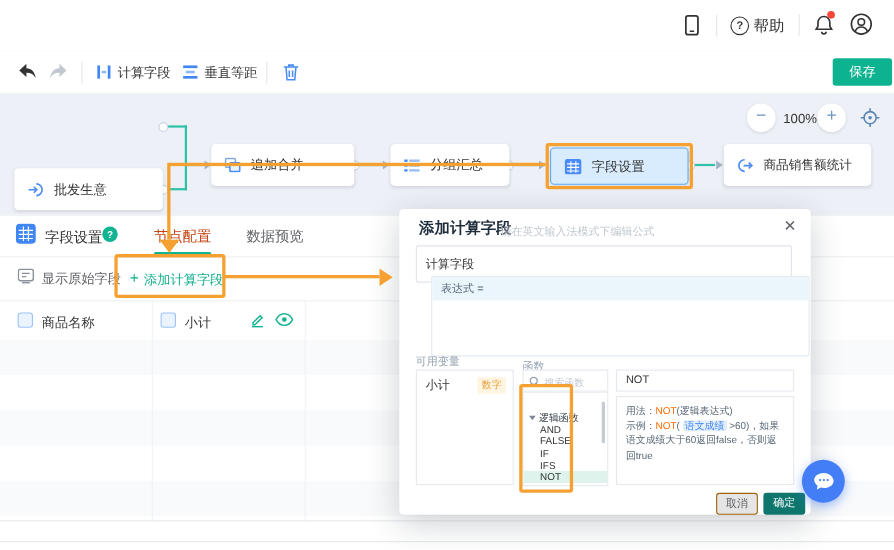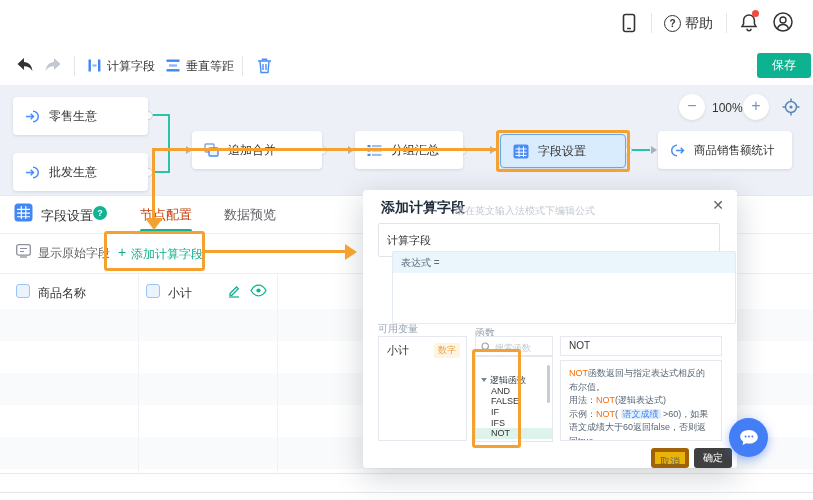--- a/index.html
+++ b/index.html
@@ -74,22 +74,22 @@
   .fn-row.group{padding-left:5px;color:#303a45;}
   .fn-row.selected{background:#def3ec;}
   .chevron{display:inline-block;width:0;height:0;border-left:3px solid transparent;border-right:3px solid transparent;
     border-top:4px solid #7b8794;margin-right:3px;vertical-align:1px;}
   .fn-scrollbar{position:absolute;right:2px;top:8px;width:3px;height:38px;background:#c6ccd4;border-radius:2px;}
   .desc{font-size:9px;line-height:13.5px;color:#5a6876;}
   .fn-orange{color:#ff6a00;}
   .chip{background:#e3eefc;color:#4086f4;border-radius:2px;padding:0 2px;}
   .m-btn{position:absolute;width:38px;height:20px;border-radius:3px;font-size:10px;text-align:center;
     line-height:20px;cursor:pointer;box-sizing:border-box;}
-  .m-btn.cancel{border:4px solid #a16207;color:#606266;background:#eab308;}
-  .m-btn.confirm{background:#404040;color:#fff;}
+  .m-btn.cancel{border:1px solid #a16207;color:#606266;background:#e5e5e5;}
+  .m-btn.confirm{background:#0f766e;color:#fff;}
   
   #chat-btn{left:729px;top:418px;width:39px;height:39px;border-radius:50%;background:#437ef7;
     box-shadow:0 3px 10px rgba(67,126,247,.5);z-index:60;cursor:pointer;display:flex;
     align-items:center;justify-content:center;}
 </style>
 </head>
 <body>
 
 <div id="page">
 
@@ -154,27 +154,20 @@
     <div class="edge-marker" style="left:490px;top:61px;"></div>
     <div class="edge" style="left:629px;top:64px;width:21px;height:2px;"></div>
     <div class="edge-marker" style="left:651px;top:61px;"></div>
 
     <div class="port" style="left:144px;top:26px;"></div>
     <div class="port" style="left:144px;top:83px;"></div>
     <div class="port" style="left:318px;top:61px;"></div>
     <div class="port" style="left:458px;top:61px;"></div>
     <div class="port" style="left:623px;top:61px;"></div>
 
-    <div class="node" style="left:13px;top:12px;width:135px;height:38px;">
-      <svg width="15" height="15" viewBox="0 0 15 15">
-          <path d="M8 2.2a5.3 5.3 0 1 1 0 10.6" fill="none" stroke="#4a8cf7" stroke-width="1.5"></path>
-          <path d="M1 7.5h7.2M5.7 4.8l2.8 2.7-2.8 2.7" fill="none" stroke="#4a8cf7" stroke-width="1.5"></path>
-        </svg>
-      <span>零售生意</span>
-    </div>
     <div class="node" style="left:13px;top:68px;width:135px;height:38px;">
       <svg width="15" height="15" viewBox="0 0 15 15">
           <path d="M8 2.2a5.3 5.3 0 1 1 0 10.6" fill="none" stroke="#4a8cf7" stroke-width="1.5"></path>
           <path d="M1 7.5h7.2M5.7 4.8l2.8 2.7-2.8 2.7" fill="none" stroke="#4a8cf7" stroke-width="1.5"></path>
         </svg>
       <span>批发生意</span>
     </div>
     <div class="node" style="left:192px;top:46px;width:130px;height:38px;">
       <svg width="15" height="14" viewBox="0 0 15 14">
           <rect x="1" y="1" width="9" height="8" rx="1" fill="none" stroke="#7fa7dd" stroke-width="1.4"></rect>
@@ -306,21 +299,20 @@
         <div class="fn-row">OR</div>
         <div class="fn-row">TRUE</div>
       </div>
       <div class="fn-scrollbar"></div>
     </div>
 
     <div class="m-box" style="left:197px;top:146px;width:162px;height:20px;">
       <div style="font-size:10px;color:#333;line-height:18px;padding-left:8px;">NOT</div>
     </div>
     <div class="m-box desc" style="left:197px;top:170px;width:162px;height:81px;padding:6px 8px;overflow:hidden;">
-      <div><span class="fn-orange">NOT</span><span>函数返回与指定表达式相反的布尔值。</span></div>
       <div><span>用法：</span><span class="fn-orange">NOT</span><span>(逻辑表达式)</span></div>
       <div><span>示例：</span><span class="fn-orange">NOT</span><span>( </span><span class="chip">语文成绩</span><span> &gt;60)，如果语文成绩大于60返回false，否则返回true</span></div>
 
     </div>
 
     <div class="m-btn cancel" style="left:288px;top:258px;">取消</div>
     <div class="m-btn confirm" style="left:331px;top:258px;">确定</div>
   </div>
 
   <div class="ann ann-rect" style="left:496px;top:130px;width:128px;height:36px;"></div>

